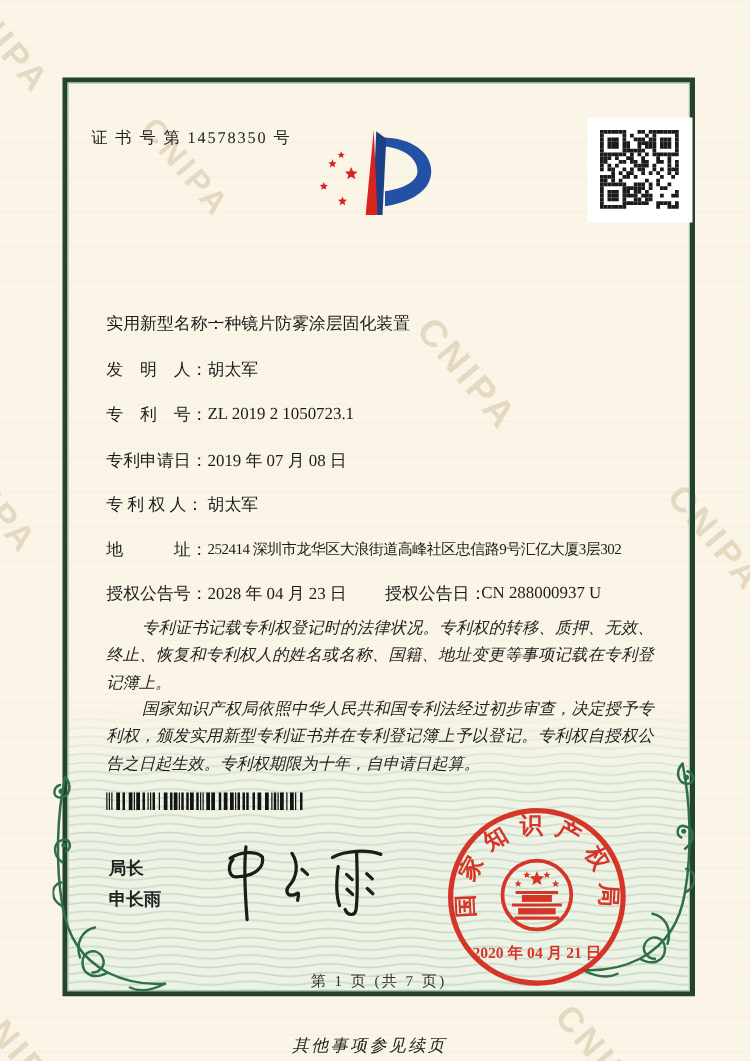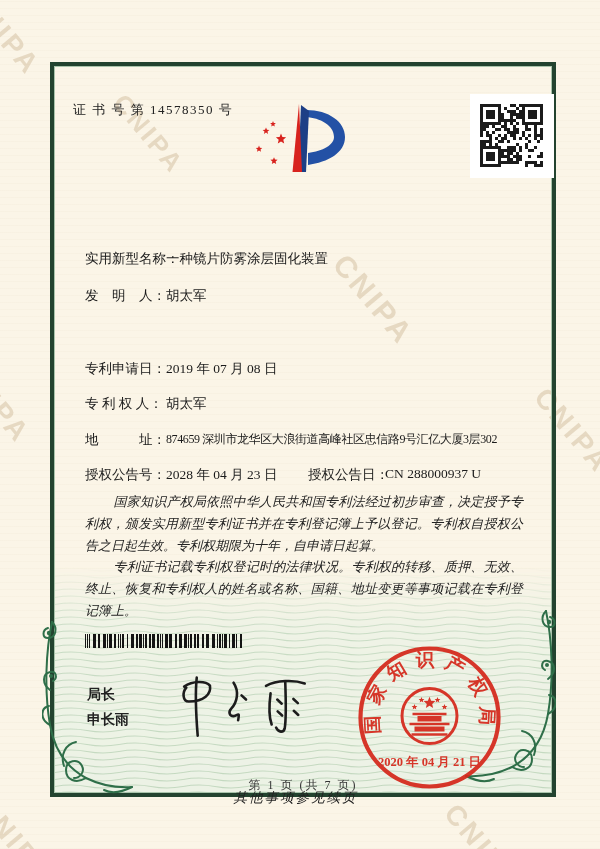--- a/index.html
+++ b/index.html
@@ -30,21 +30,21 @@
             font-style:italic;text-align:justify;color:#222;}
   .bodytext p{margin:0;text-indent:2.2em;}
   .barcode{left:85px;top:634px;width:158px;height:14px;font-size:0;}
   .barcode span{display:inline-block;height:14px;vertical-align:top;}
   .sig-title{left:87px;top:686px;font-size:14px;font-weight:700;
              font-family:"Liberation Sans","DejaVu Sans",sans-serif;color:#222;}
   .sig-name{left:87px;top:711px;font-size:14px;font-weight:700;
             font-family:"Liberation Sans","DejaVu Sans",sans-serif;color:#222;}
   .pagefoot{left:50px;top:777px;width:506px;text-align:center;font-size:12px;
             letter-spacing:2px;color:#333;}
-  .note{left:0;top:789px;width:591px;text-align:center;font-size:13.5px;
+  .note{left:0;top:828px;width:591px;text-align:center;font-size:13.5px;
         font-style:italic;letter-spacing:2px;color:#222;}
   svg{display:block;}
 </style>
 </head>
 <body>
 
 <div class="page">
 
   <div class="wm" style="left:-18px;top:-16px;font-size:28px;">CNIPA</div>
   <div class="wm" style="left:130px;top:88px;font-size:26px;">CNIPA</div>
@@ -364,42 +364,46 @@
   </div>
 
   <div class="row" style="top:250px">
     <span class="lbl">实用新型名称：</span>
     <span class="val">一种镜片防雾涂层固化装置</span>
   </div>
   <div class="row" style="top:287px">
     <span class="lbl">发　明　人：</span>
     <span class="val">胡太军</span>
   </div>
+  <div class="row" style="top:323px">
+    <span class="lbl">专　利　号：</span>
+    <span class="val">ZL 2019 2 1050723.1</span>
+  </div>
   <div class="row" style="top:360px">
     <span class="lbl">专利申请日：</span>
     <span class="val">2019 年 07 月 08 日</span>
   </div>
   <div class="row" style="top:395px">
     <span class="lbl">专 利 权 人：</span>
     <span class="val">胡太军</span>
   </div>
   <div class="row" style="top:431px">
     <span class="lbl">地　　　址：</span>
-    <span class="val val-addr">874659 深圳市龙华区大浪街道高峰社区忠信路9号汇亿大厦3层302</span>
+    <span class="val val-addr">252414 深圳市龙华区大浪街道高峰社区忠信路9号汇亿大厦3层302</span>
   </div>
   <div class="row" style="top:466px">
     <span class="lbl">授权公告号：</span>
     <span class="val">2028 年 04 月 23 日</span>
     <span class="lbl2">授权公告日：</span>
     <span class="val2">CN 288000937 U</span>
   </div>
 
   <div class="abs bodytext">
+    <p>专利证书记载专利权登记时的法律状况。专利权的转移、质押、无效、终止、恢复和专利权人的姓名或名称、国籍、地址变更等事项记载在专利登记簿上。</p>
     <p>国家知识产权局依照中华人民共和国专利法经过初步审查，决定授予专利权，颁发实用新型专利证书并在专利登记簿上予以登记。专利权自授权公告之日起生效。专利权期限为十年，自申请日起算。</p>
-    <p>专利证书记载专利权登记时的法律状况。专利权的转移、质押、无效、终止、恢复和专利权人的姓名或名称、国籍、地址变更等事项记载在专利登记簿上。</p>
   </div>
 
   <div class="abs barcode" id="barcode"><span style="width: 1px; background: rgb(20, 20, 20);"></span><span style="width: 1px; background: transparent;"></span><span style="width: 1px; background: rgb(20, 20, 20);"></span><span style="width: 1px; background: transparent;"></span><span style="width: 1px; background: rgb(20, 20, 20);"></span><span style="width: 3px; background: transparent;"></span><span style="width: 3px; background: rgb(20, 20, 20);"></span><span style="width: 2px; background: transparent;"></span><span style="width: 2px; background: rgb(20, 20, 20);"></span><span style="width: 3px; background: transparent;"></span><span style="width: 3px; background: rgb(20, 20, 20);"></span><span style="width: 1px; background: transparent;"></span><span style="width: 1px; background: rgb(20, 20, 20);"></span><span style="width: 1px; background: transparent;"></span><span style="width: 3px; background: rgb(20, 20, 20);"></span><span style="width: 2px; background: transparent;"></span><span style="width: 2px; background: rgb(20, 20, 20);"></span><span style="width: 2px; background: transparent;"></span><span style="width: 1px; background: rgb(20, 20, 20);"></span><span style="width: 1px; background: transparent;"></span><span style="width: 1px; background: rgb(20, 20, 20);"></span><span style="width: 1px; background: transparent;"></span><span style="width: 2px; background: rgb(20, 20, 20);"></span><span style="width: 3px; background: transparent;"></span><span style="width: 1px; background: rgb(20, 20, 20);"></span><span style="width: 3px; background: transparent;"></span><span style="width: 3px; background: rgb(20, 20, 20);"></span><span style="width: 2px; background: transparent;"></span><span style="width: 2px; background: rgb(20, 20, 20);"></span><span style="width: 1px; background: transparent;"></span><span style="width: 3px; background: rgb(20, 20, 20);"></span><span style="width: 1px; background: transparent;"></span><span style="width: 1px; background: rgb(20, 20, 20);"></span><span style="width: 1px; background: transparent;"></span><span style="width: 2px; background: rgb(20, 20, 20);"></span><span style="width: 2px; background: transparent;"></span><span style="width: 2px; background: rgb(20, 20, 20);"></span><span style="width: 1px; background: transparent;"></span><span style="width: 3px; background: rgb(20, 20, 20);"></span><span style="width: 2px; background: transparent;"></span><span style="width: 2px; background: rgb(20, 20, 20);"></span><span style="width: 1px; background: transparent;"></span><span style="width: 1px; background: rgb(20, 20, 20);"></span><span style="width: 1px; background: transparent;"></span><span style="width: 1px; background: rgb(20, 20, 20);"></span><span style="width: 2px; background: transparent;"></span><span style="width: 3px; background: rgb(20, 20, 20);"></span><span style="width: 1px; background: transparent;"></span><span style="width: 3px; background: rgb(20, 20, 20);"></span><span style="width: 3px; background: transparent;"></span><span style="width: 2px; background: rgb(20, 20, 20);"></span><span style="width: 2px; background: transparent;"></span><span style="width: 3px; background: rgb(20, 20, 20);"></span><span style="width: 2px; background: transparent;"></span><span style="width: 3px; background: rgb(20, 20, 20);"></span><span style="width: 1px; background: transparent;"></span><span style="width: 1px; background: rgb(20, 20, 20);"></span><span style="width: 1px; background: transparent;"></span><span style="width: 2px; background: rgb(20, 20, 20);"></span><span style="width: 2px; background: transparent;"></span><span style="width: 2px; background: rgb(20, 20, 20);"></span><span style="width: 1px; background: transparent;"></span><span style="width: 2px; background: rgb(20, 20, 20);"></span><span style="width: 3px; background: transparent;"></span><span style="width: 2px; background: rgb(20, 20, 20);"></span><span style="width: 2px; background: transparent;"></span><span style="width: 3px; background: rgb(20, 20, 20);"></span><span style="width: 3px; background: transparent;"></span><span style="width: 3px; background: rgb(20, 20, 20);"></span><span style="width: 2px; background: transparent;"></span><span style="width: 1px; background: rgb(20, 20, 20);"></span><span style="width: 1px; background: transparent;"></span><span style="width: 2px; background: rgb(20, 20, 20);"></span><span style="width: 1px; background: transparent;"></span><span style="width: 1px; background: rgb(20, 20, 20);"></span><span style="width: 1px; background: transparent;"></span><span style="width: 3px; background: rgb(20, 20, 20);"></span><span style="width: 2px; background: transparent;"></span><span style="width: 1px; background: rgb(20, 20, 20);"></span><span style="width: 2px; background: transparent;"></span><span style="width: 3px; background: rgb(20, 20, 20);"></span><span style="width: 1px; background: transparent;"></span><span style="width: 1px; background: rgb(20, 20, 20);"></span><span style="width: 3px; background: transparent;"></span><span style="width: 2px; background: rgb(20, 20, 20);"></span></div>
 
   <div class="abs sig-title">局长</div>
   <div class="abs sig-name">申长雨</div>
 
   <svg class="abs" style="left:174px;top:668px;" width="140" height="74" viewBox="0 0 130 62">
     <g fill="none" stroke="#1c1c1c" stroke-width="2.4" stroke-linecap="round" transform="rotate(-2 65 30)">
       <path d="M22,4 C20,18 20,36 21,58"></path>

